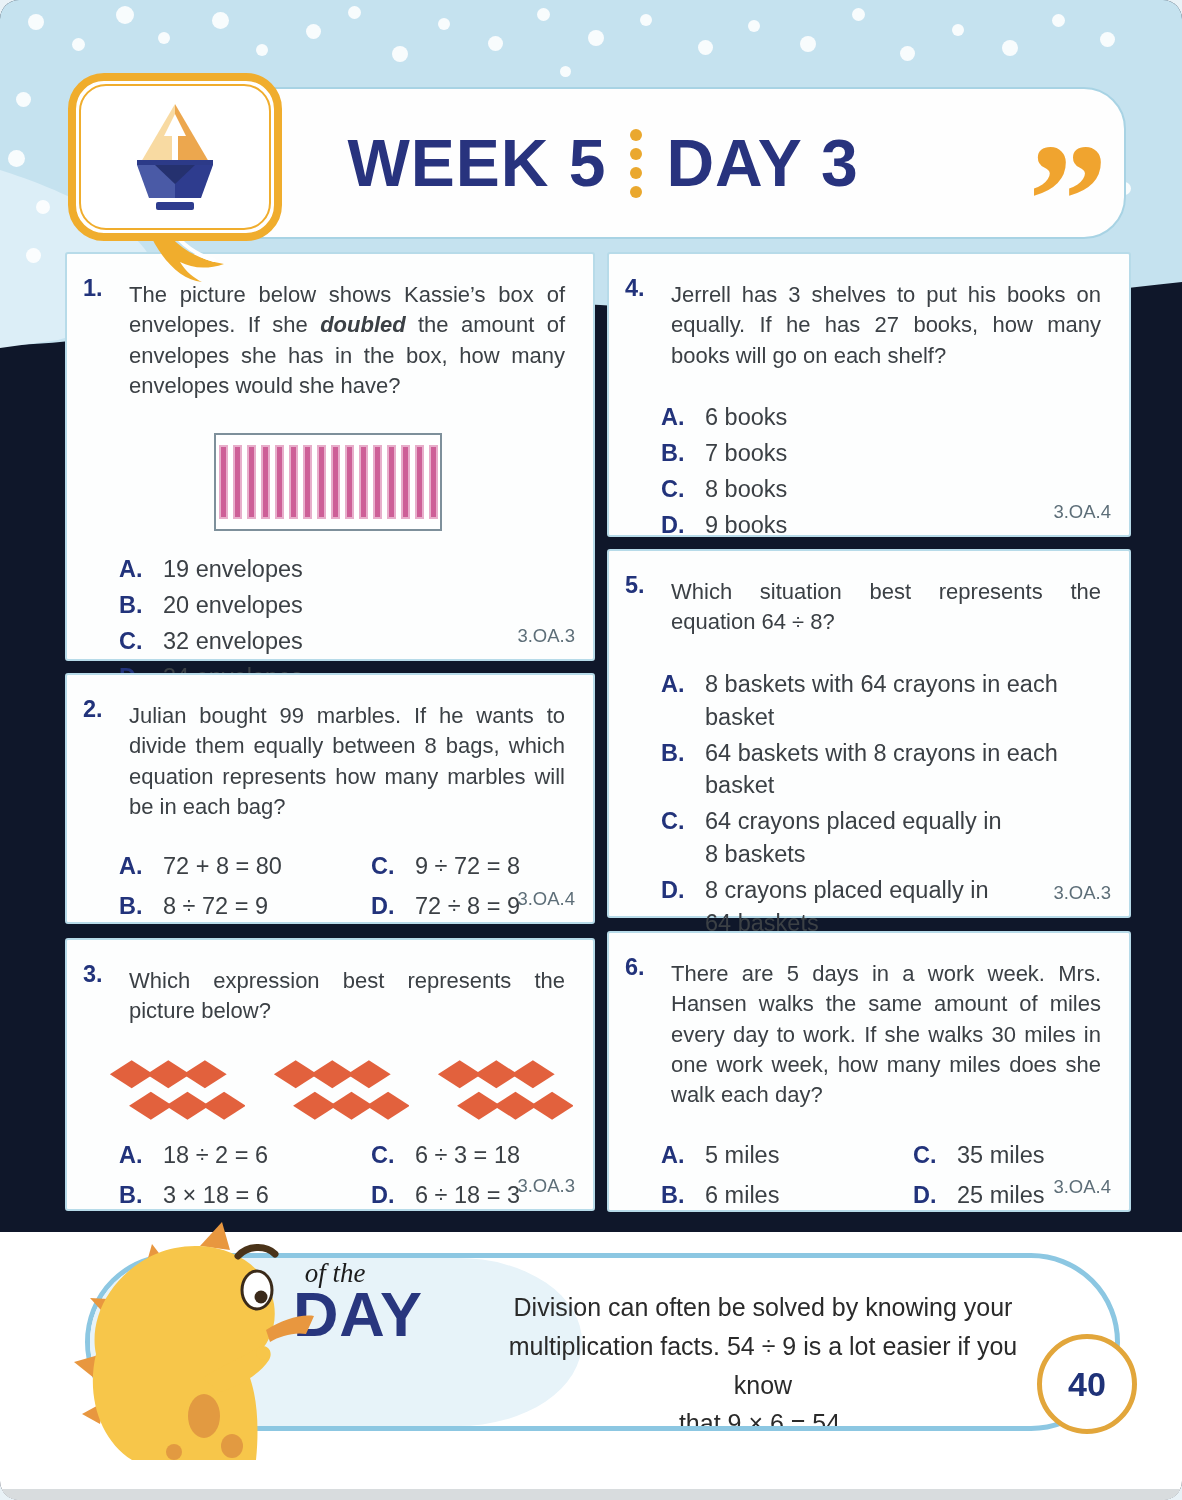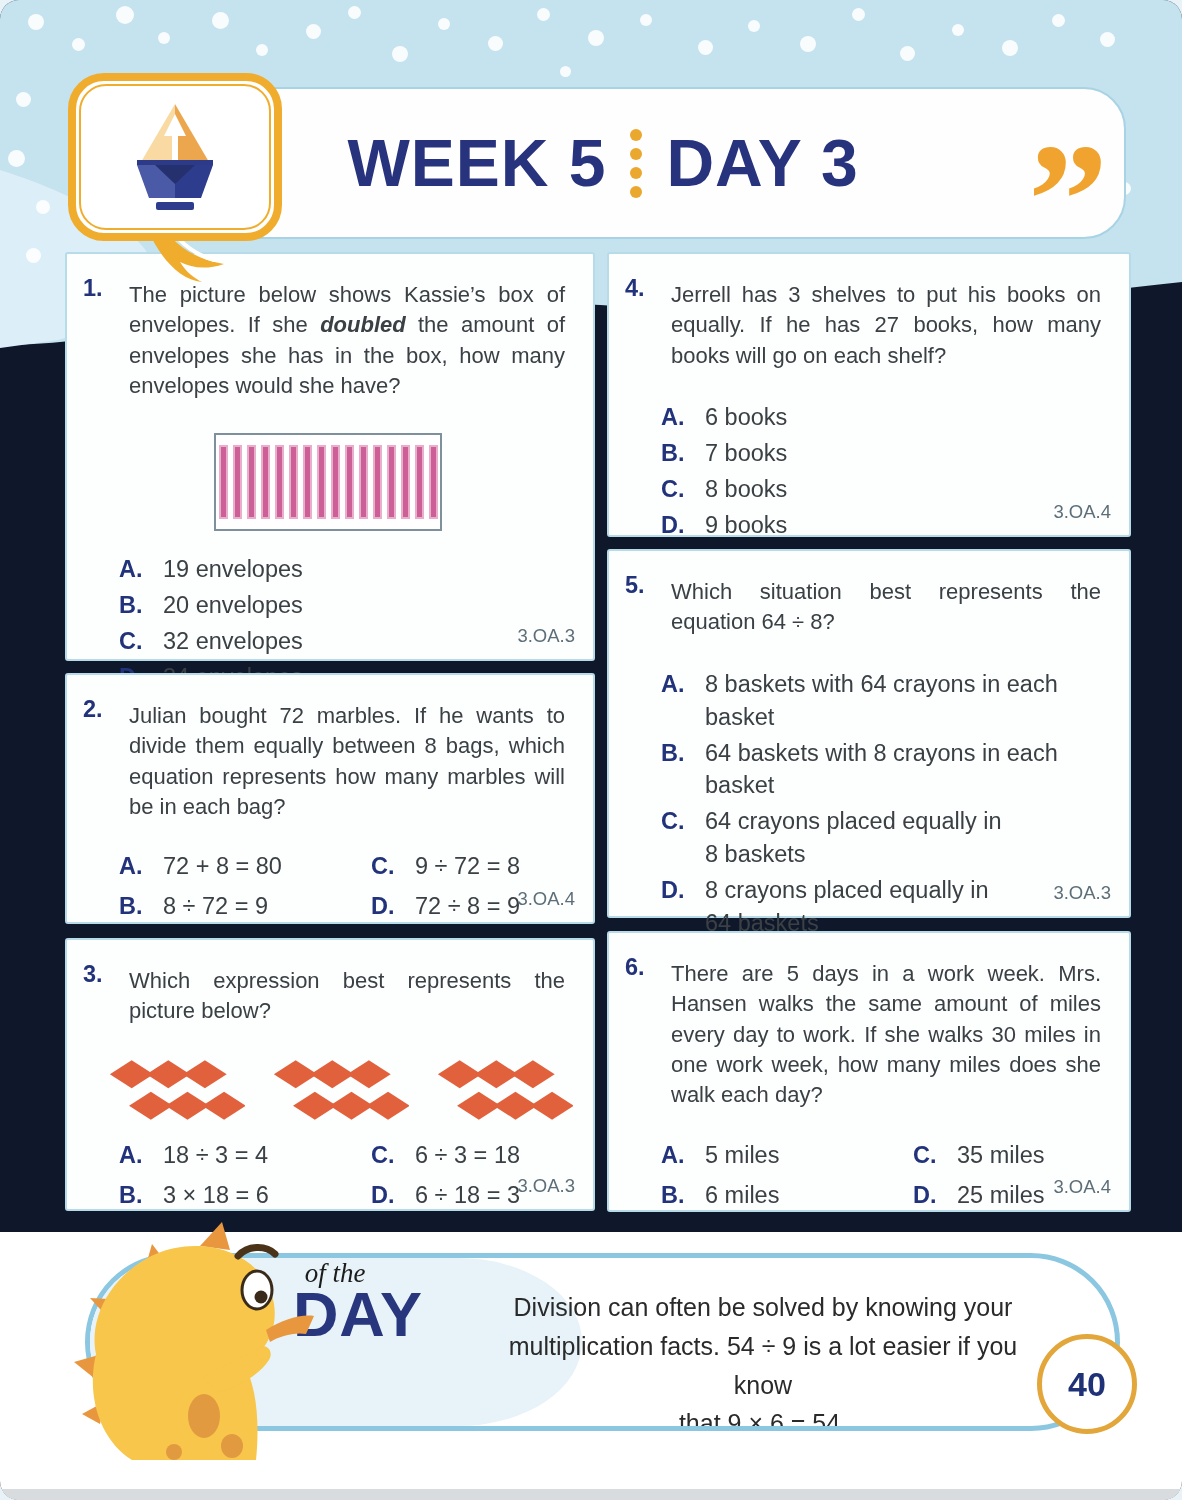--- a/index.html
+++ b/index.html
@@ -196,21 +196,21 @@
           <span class="letter">D.</span>
           <span class="otext">34 envelopes</span>
         </div>
     </div>
     <span class="standard">3.OA.3</span>
   </section>
 
   <section class="qbox" style="left:65px;top:673px;width:530px;height:251px;">
     <div class="qrow">
       <span class="qnum">2.</span>
-      <p class="qtext">Julian bought 72 marbles. If he wants to divide them equally between 8 bags, which equation represents how many marbles will be in each bag?</p>
+      <p class="qtext">Julian bought 99 marbles. If he wants to divide them equally between 8 bags, which equation represents how many marbles will be in each bag?</p>
     </div>
     <div class="opts-grid">
       <div class="opt">
           <span class="letter">A.</span>
           <span class="otext">72 + 8 = 80</span>
         </div>
       <div class="opt">
           <span class="letter">C.</span>
           <span class="otext">9 ÷ 72 = 8</span>
         </div>
@@ -253,21 +253,21 @@
           <polygon points="43,21 68,5 93,21 68,37" fill="#e2613d"></polygon>
           <polygon points="85,21 110,5 135,21 110,37" fill="#e2613d"></polygon>
           <polygon points="23,57 48,41 73,57 48,73" fill="#e2613d"></polygon>
           <polygon points="65,57 90,41 115,57 90,73" fill="#e2613d"></polygon>
           <polygon points="107,57 132,41 157,57 132,73" fill="#e2613d"></polygon>
         </svg>
       </div>
     <div class="opts-grid" style="margin-top:10px;">
       <div class="opt">
           <span class="letter">A.</span>
-          <span class="otext">18 ÷ 3 = 4</span>
+          <span class="otext">18 ÷ 2 = 6</span>
         </div>
       <div class="opt">
           <span class="letter">C.</span>
           <span class="otext">6 ÷ 3 = 18</span>
         </div>
       <div class="opt">
           <span class="letter">B.</span>
           <span class="otext">3 × 18 = 6</span>
         </div>
       <div class="opt">

